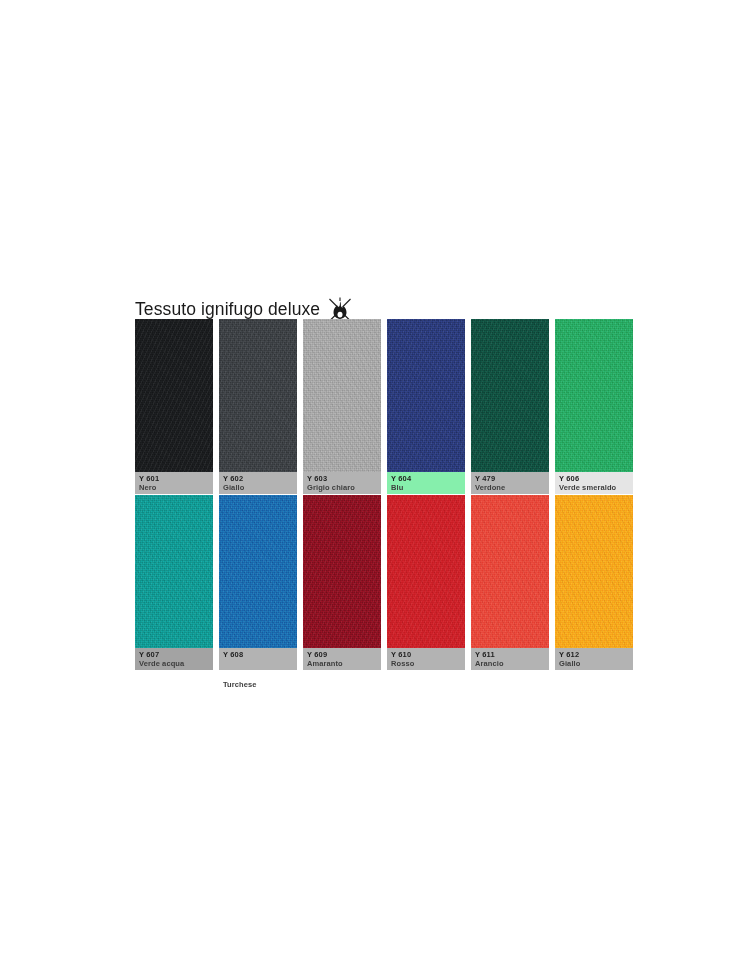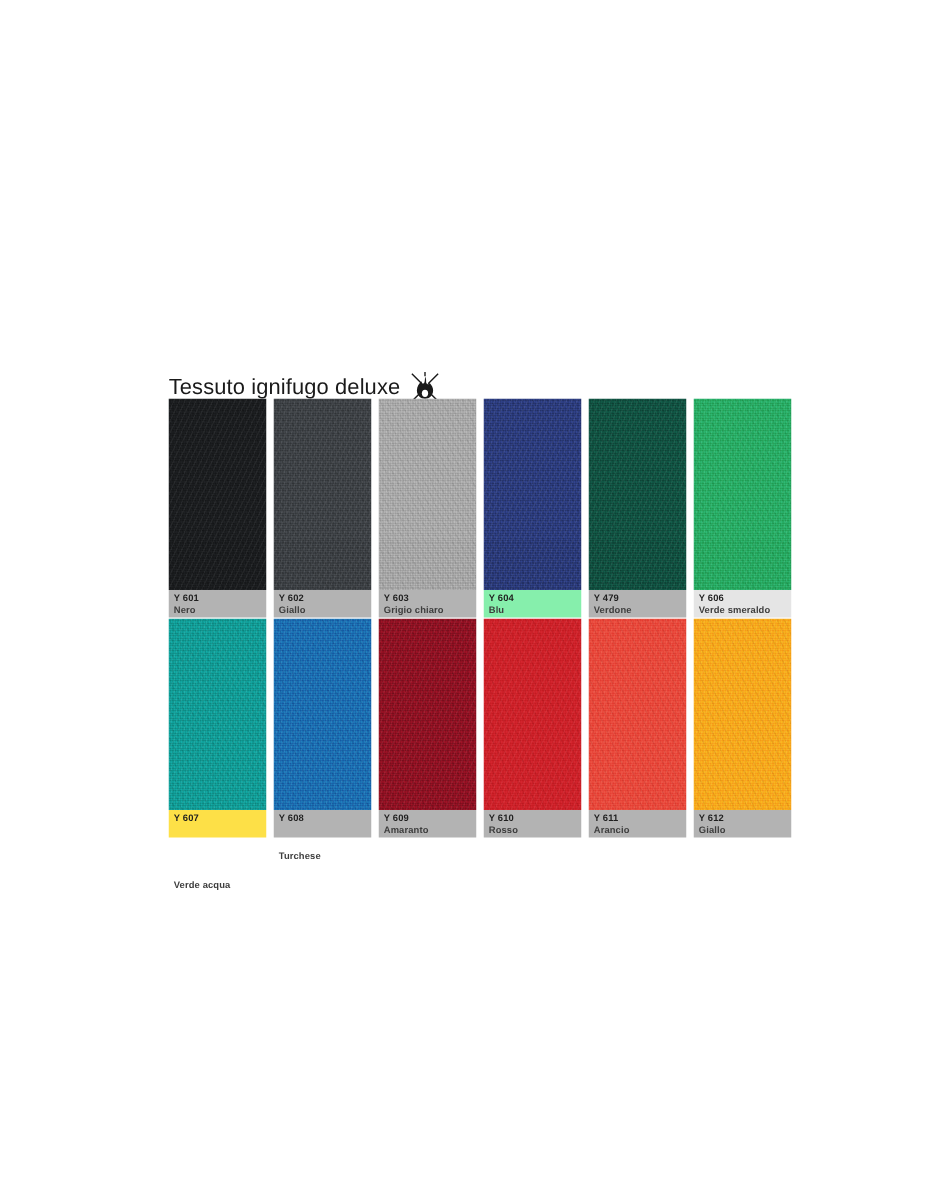--- a/index.html
+++ b/index.html
@@ -212,21 +212,21 @@
       </div>
     </div>
   </div>
 
   <div class="row" id="row-2">
     <div class="card">
       <div class="chip" style="background-color: rgb(16, 154, 148);">
         <div class="weave"></div>
         <div class="speckle"></div>
       </div>
-      <div class="label" style="background-color: #fde047; gap: 44px;">
+      <div class="label" style="background-color: #a3a3a3;">
         <span class="code" style="color: rgb(31, 31, 31);">Y 607</span>
         <span class="name" style="color: rgb(61, 61, 61);">Verde acqua</span>
       </div>
     </div>
     <div class="card">
       <div class="chip" style="background-color: rgb(26, 108, 176);">
         <div class="weave"></div>
         <div class="speckle"></div>
       </div>
       <div class="label" style="background-color: rgb(179, 179, 179); gap: 21px;">

